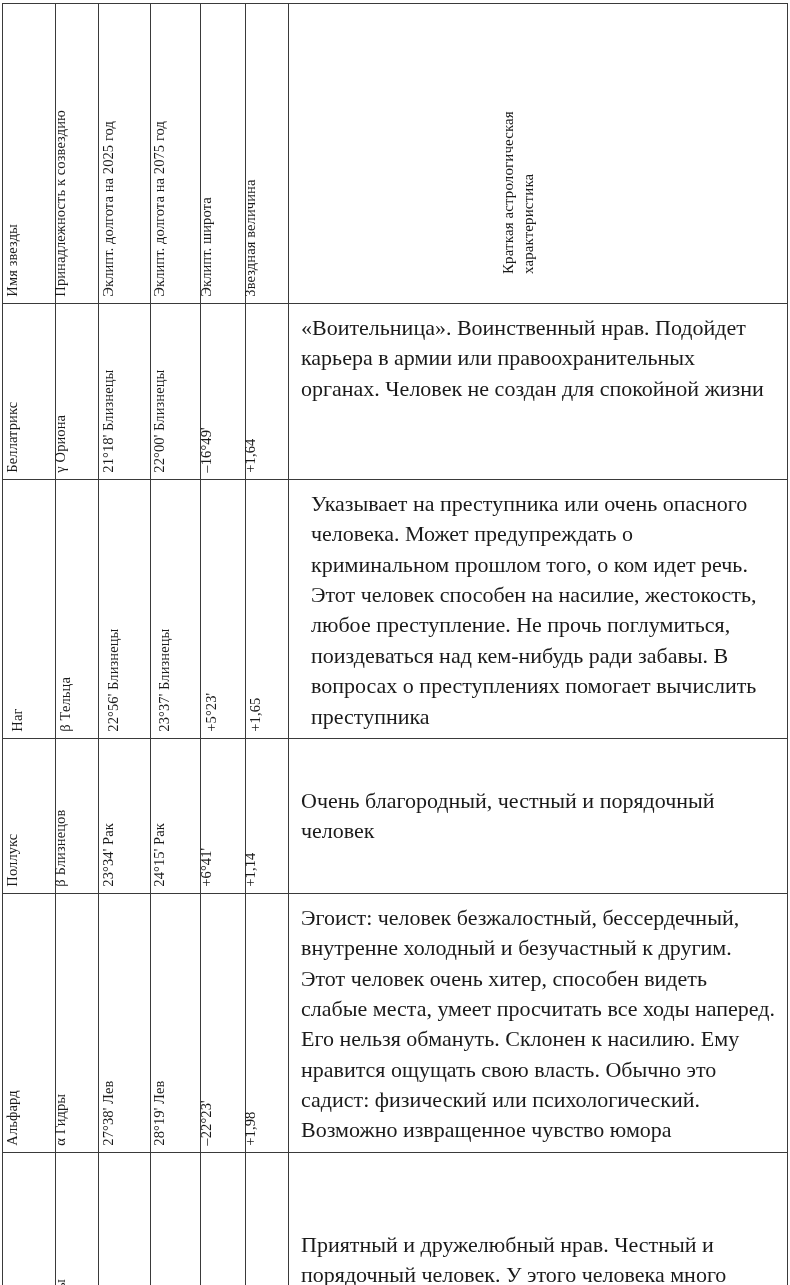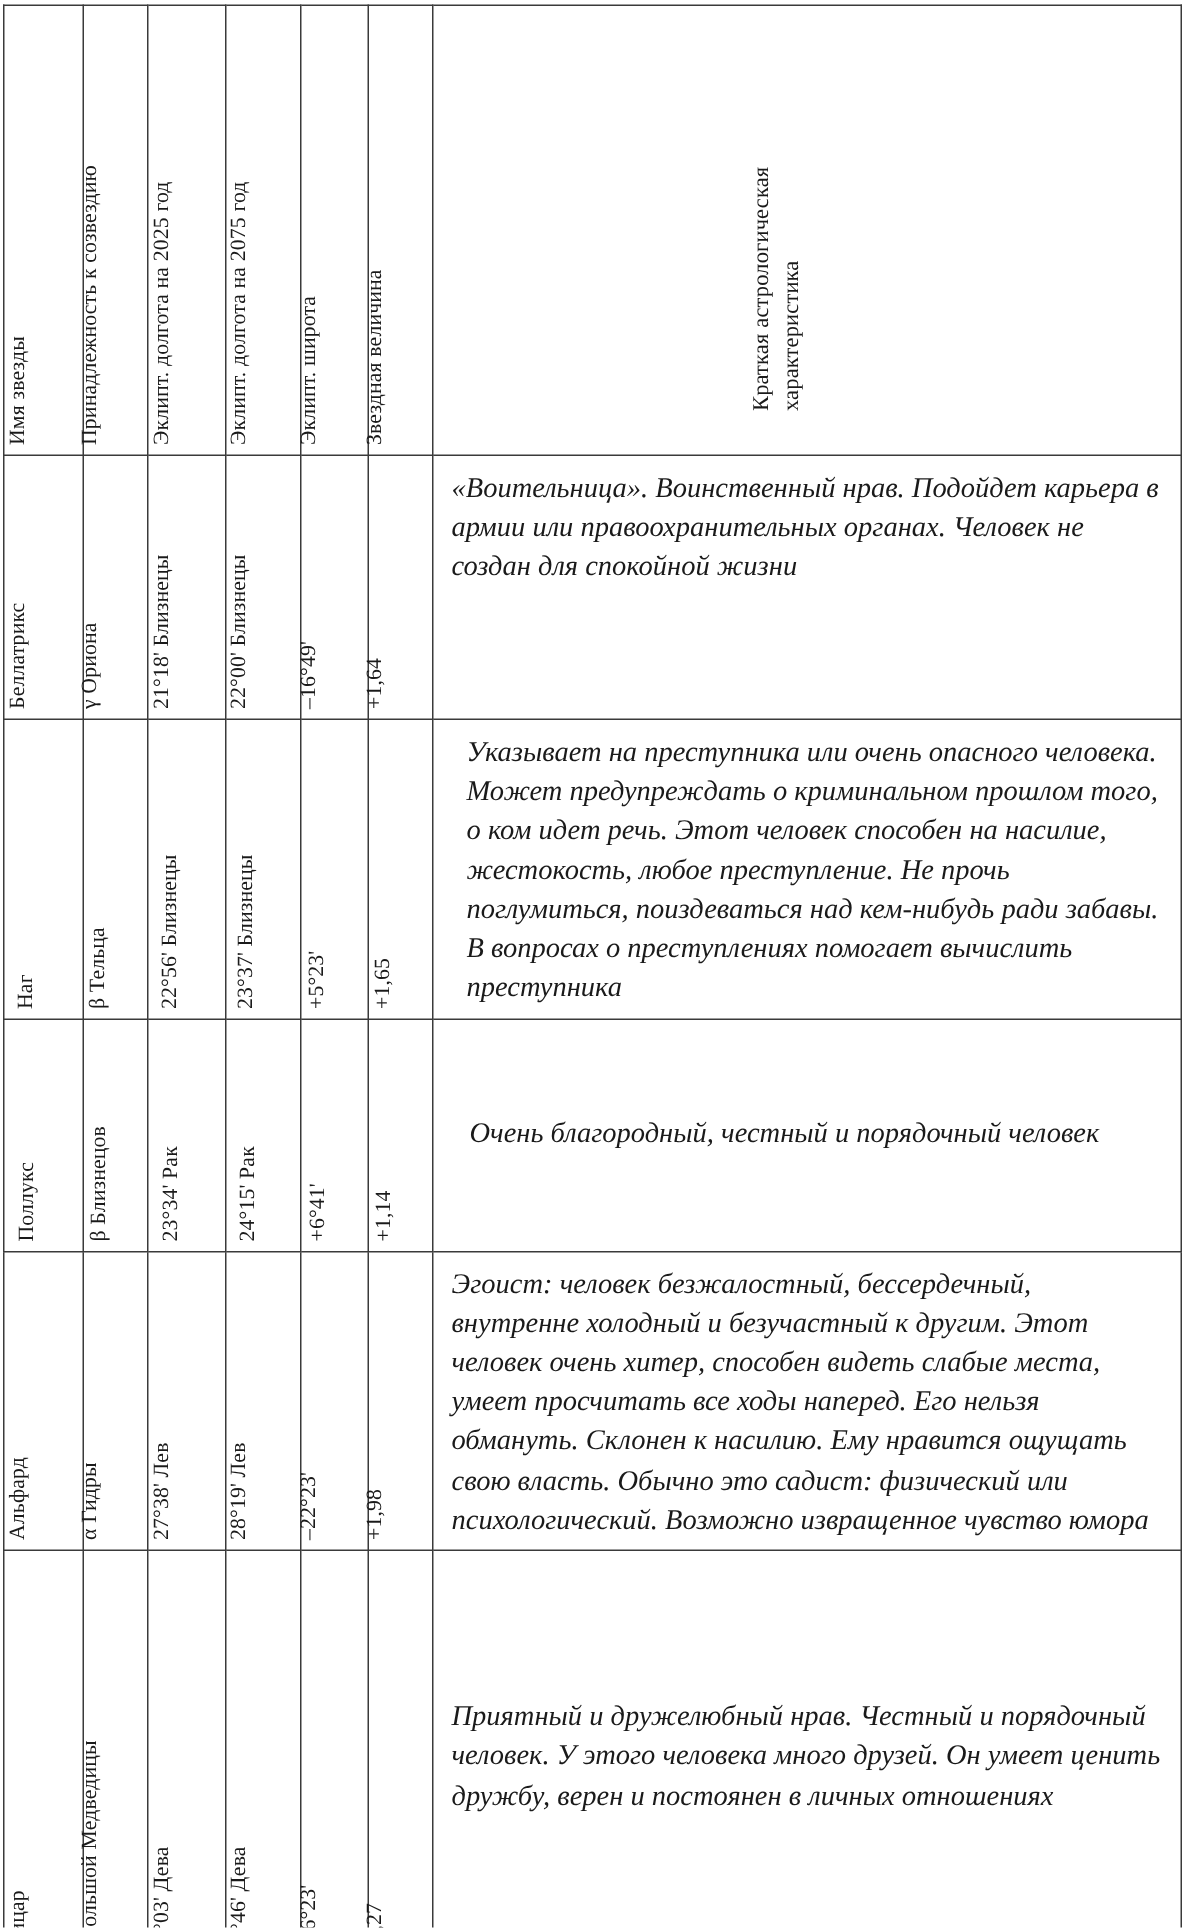--- a/index.html
+++ b/index.html
@@ -62,31 +62,30 @@
     font-size: 14.5px;
     line-height: 1.15;
     letter-spacing: 0.1px;
     margin-left: -8px;
   }
 
   
   tr.header-row td { height: 299px; }
   tr.r1 td { height: 175px; }
   tr.r2 td { height: 187px; padding-left: 10px; }
-  tr.r3 td { height: 154px; padding-left: 12px; }
+  tr.r3 td { height: 154px; }
   tr.r4 td { height: 187px; }
   tr.r5 td { height: 275px; margin-top: 43px; }
 
   .desc {
     padding: 9px 12px 6px 12px;
-    font-size: 19px;
+    font-size: 22px;
     line-height: 1.38;
     text-align: left;
     hyphens: none;
-    font-style: italic;
   }
   .desc.mid {
     display: flex;
     align-items: center;
     height: 100%;
     box-sizing: border-box;
     padding-top: 0;
     padding-bottom: 0;
   }
 

